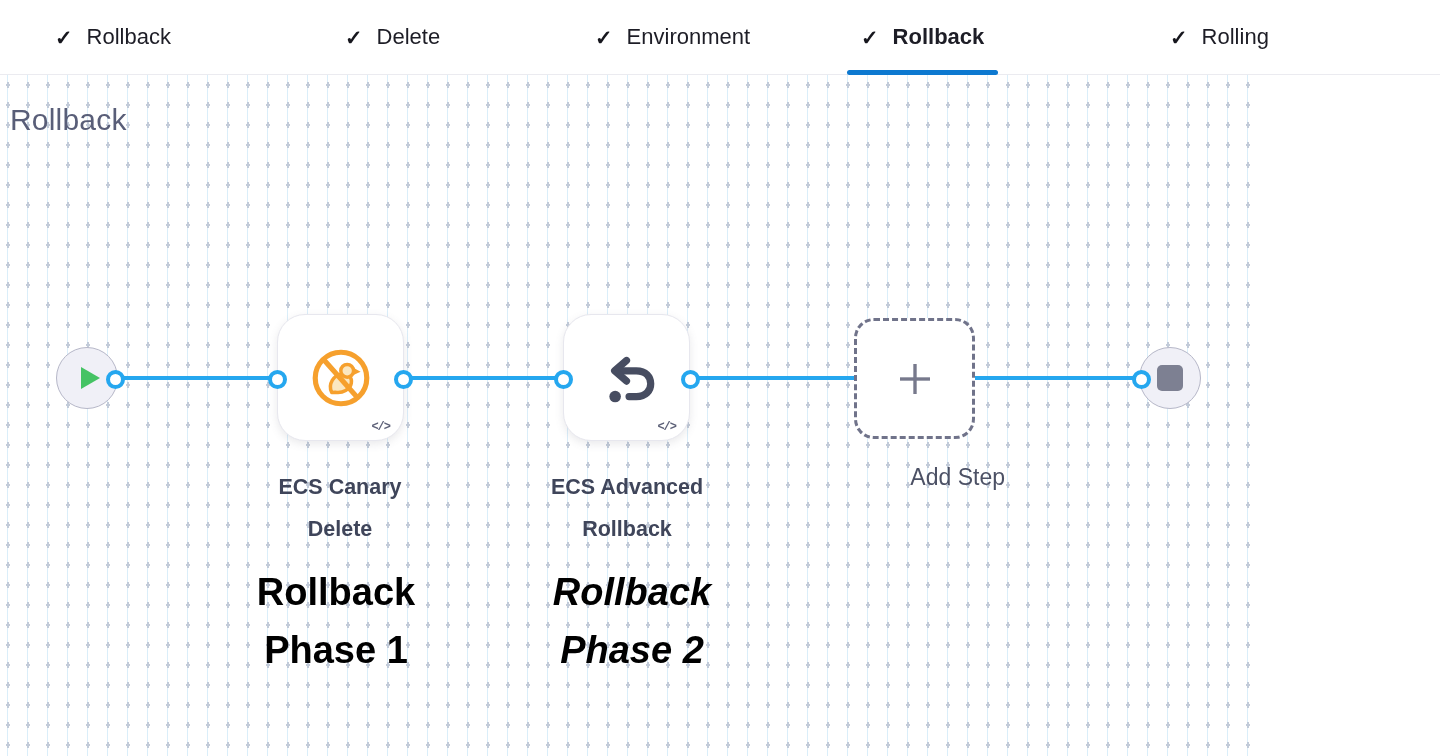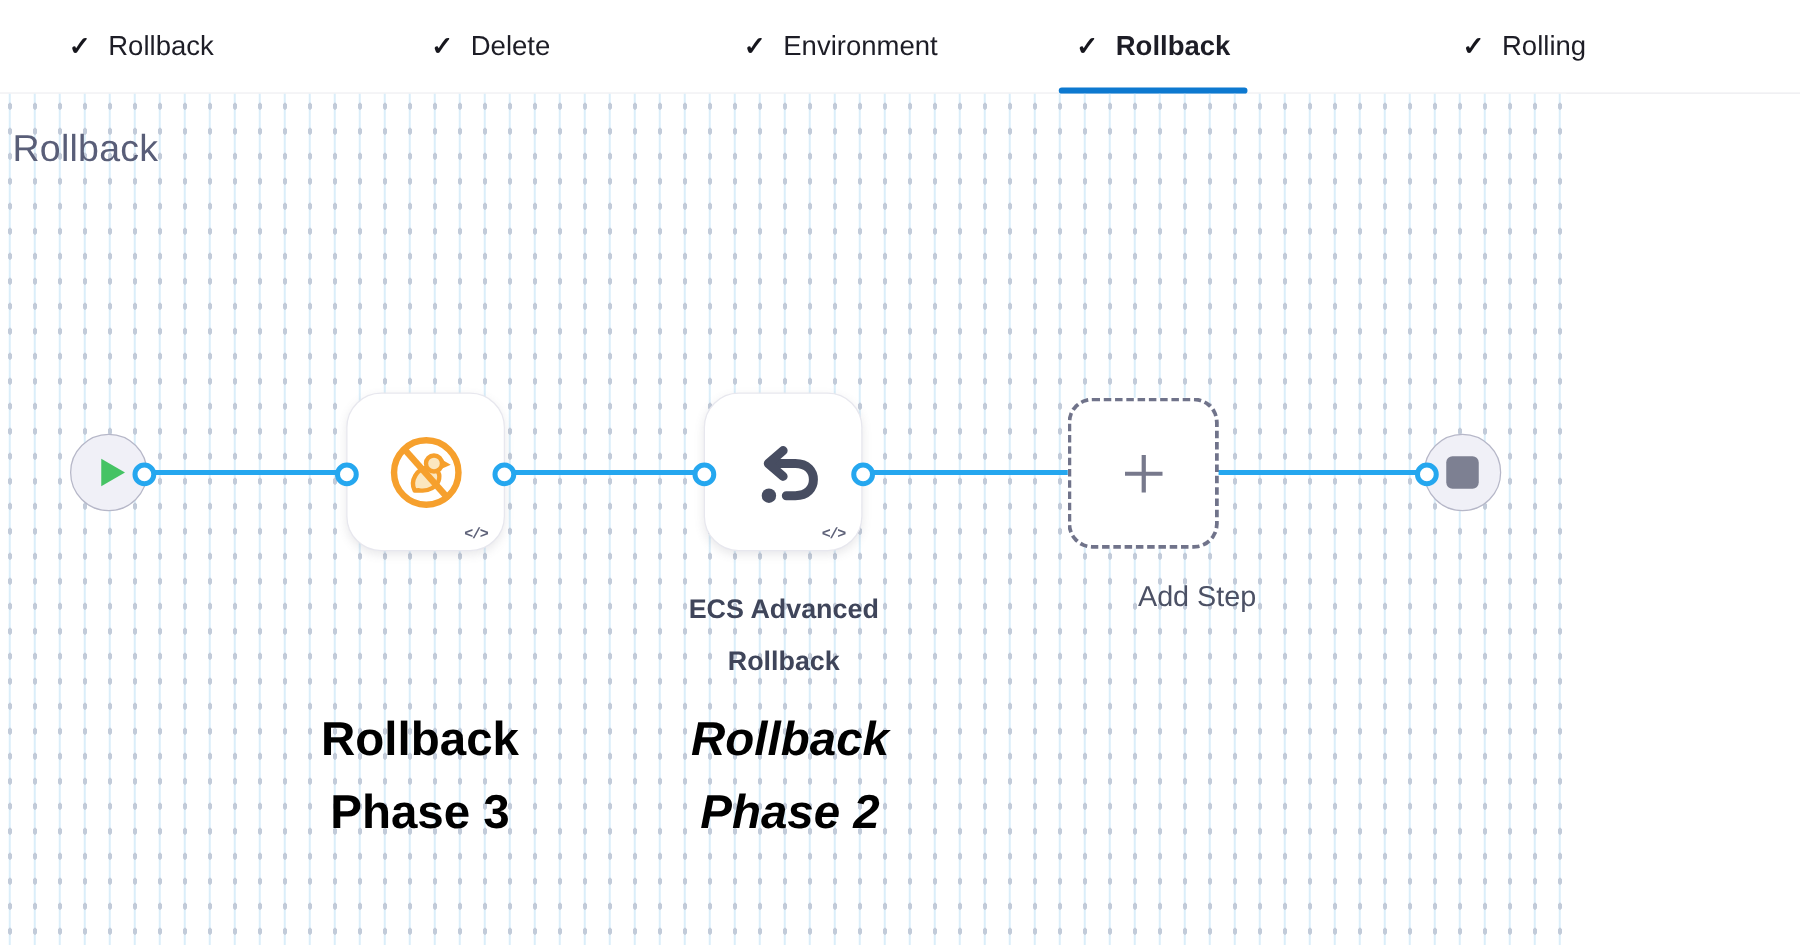--- a/index.html
+++ b/index.html
@@ -171,19 +171,20 @@
     <div class="stop-sq"></div>
   </div>
 
   <div class="port" style="left:106px;"></div>
   <div class="port" style="left:268px;"></div>
   <div class="port" style="left:394px;"></div>
   <div class="port" style="left:554px;"></div>
   <div class="port" style="left:681px;"></div>
   <div class="port" style="left:1132px;"></div>
 
+  <div class="step-label" style="left:245px;">ECS Canary Delete</div>
   <div class="step-label" style="left:532px;">ECS Advanced Rollback</div>
   <div class="addstep-label">Add Step</div>
 
-  <div class="annotation" style="left:206px;">Rollback Phase 3</div>
+  <div class="annotation" style="left:206px;">Rollback Phase 1</div>
   <div class="annotation" style="left:502px;font-style:italic;">Rollback Phase 2</div>
 
 </div>
 
 </body></html>

